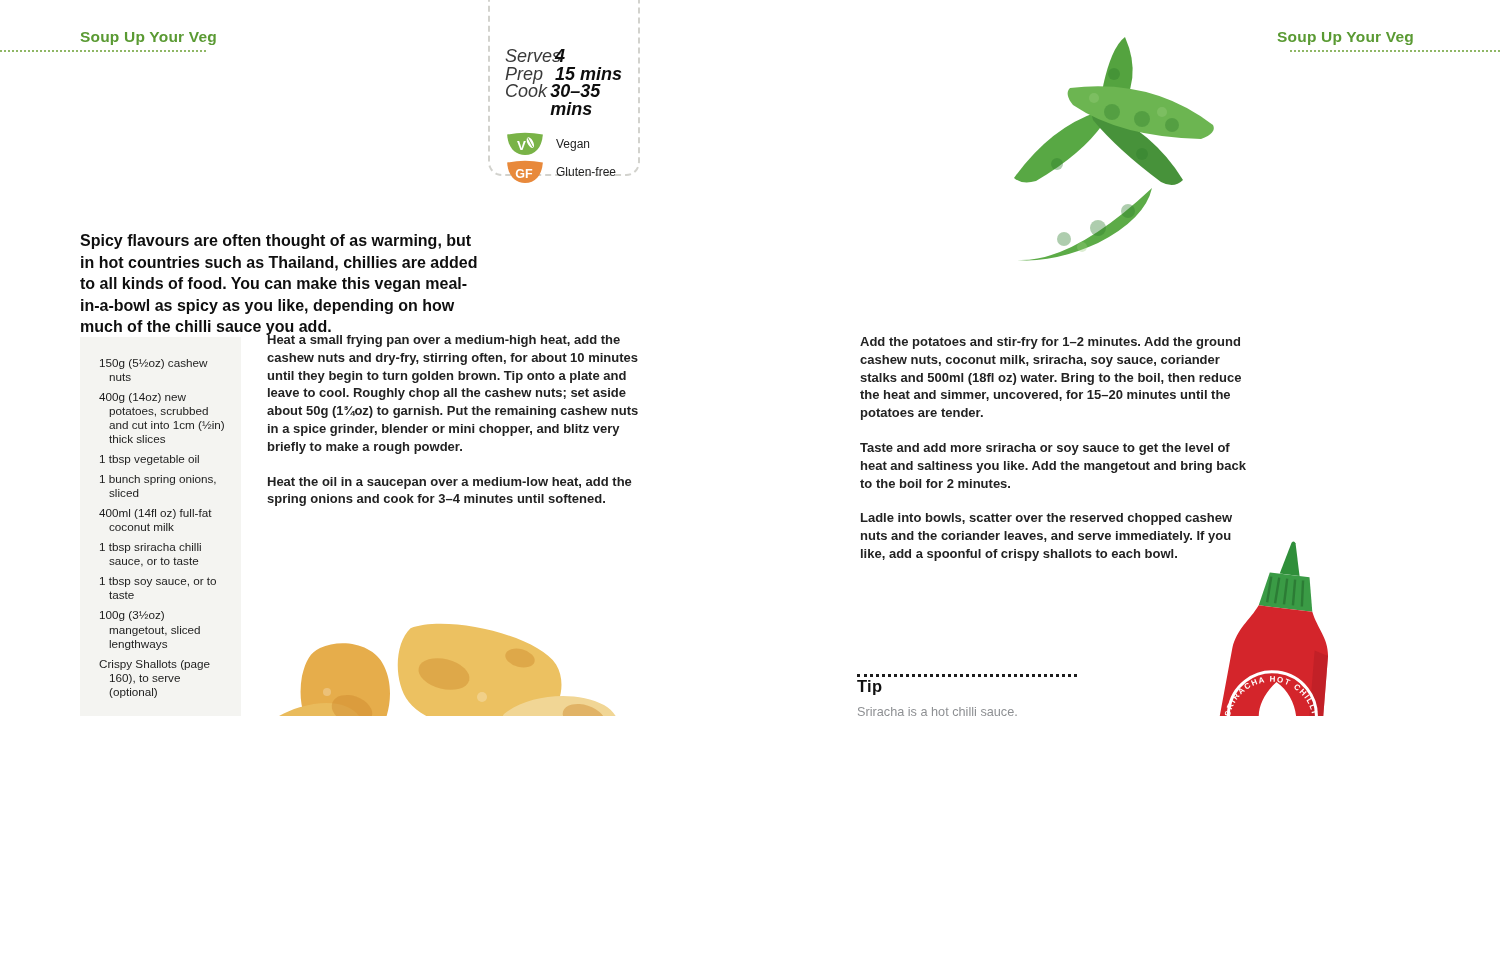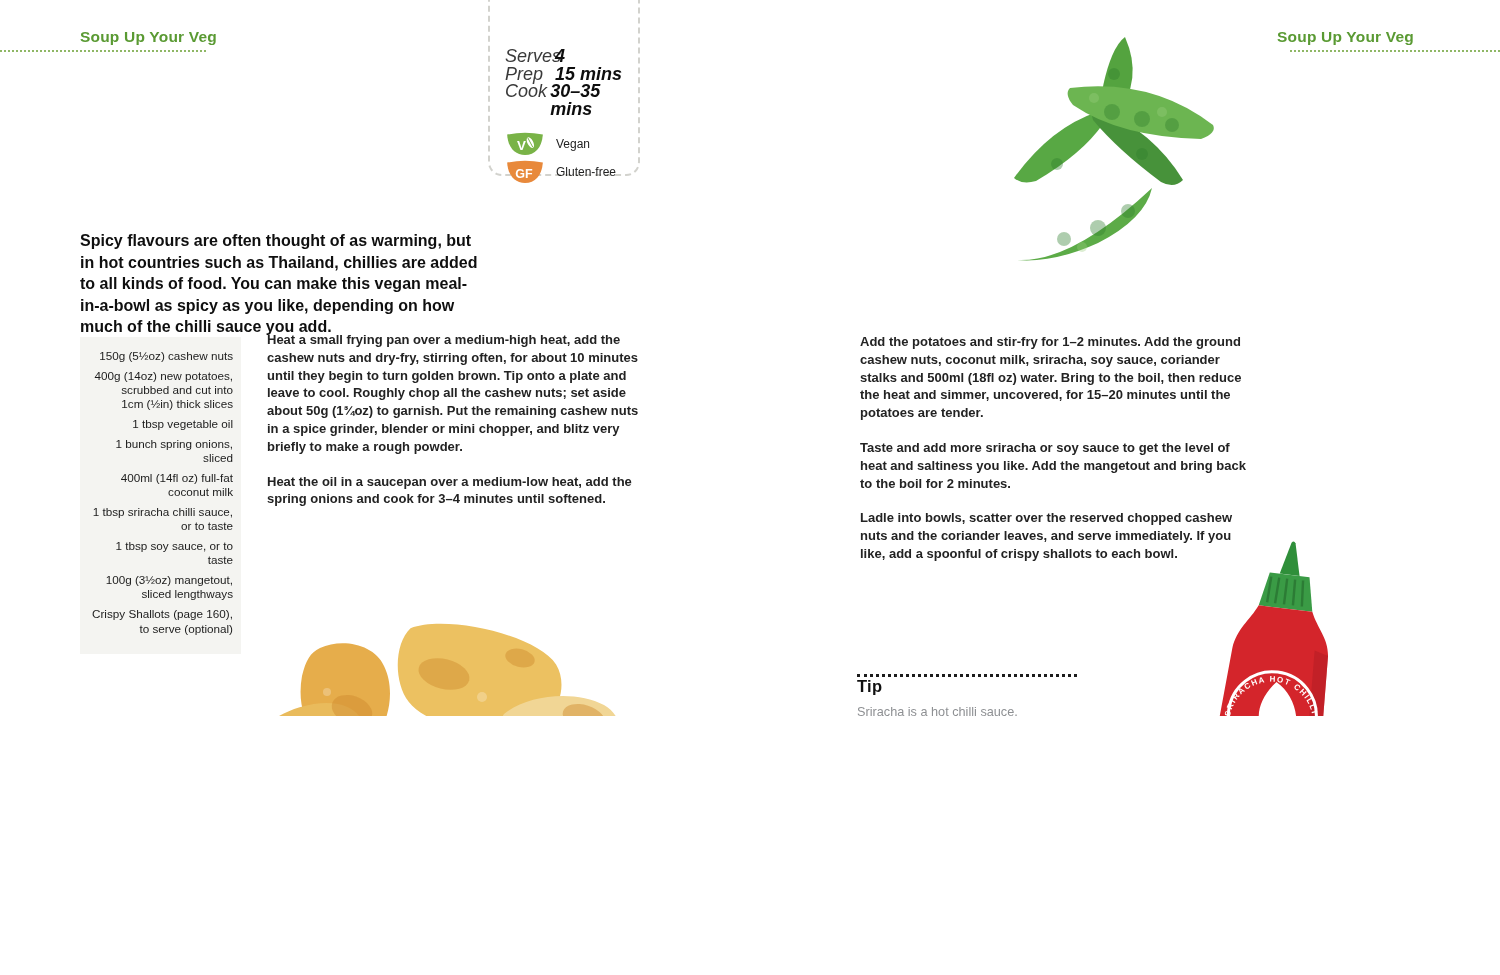--- a/index.html
+++ b/index.html
@@ -30,21 +30,21 @@
   .badge-row{display:flex;align-items:center;height:27px;margin-bottom:1px;}
   .badge-svg{width:40px;height:25px;margin-right:11px;flex:0 0 auto;}
   .badge-label{font-size:12px;color:#222;}
   
   #intro{left:80px;top:230px;width:400px;font-size:16px;font-weight:bold;line-height:1.35;color:#0f0f0f;}
   
   #ingredients{
     left:80px;top:337px;width:161px;box-sizing:border-box;background:#f4f4f1;
     padding:11px 7px 12px 11px;
   }
-  #ingredients ul{list-style:none;margin:1px;padding:0;text-align:right;}
+  #ingredients ul{list-style:none;margin:8px;padding:0;}
   #ingredients li{
     font-size:11.7px;line-height:1.2;color:#1c1c1c;margin:0 0 6px 0;
     padding-left:10px;text-indent:-10px;
   }
   
   .method p{font-size:13px;line-height:1.37;color:#232323;margin:0 0 17px 0;font-weight:bold;}
   #method-left{left:267px;top:331px;width:380px;}
   #method-right{left:860px;top:333px;width:390px;}
   
   #tip{left:857px;top:674px;width:222px;}

